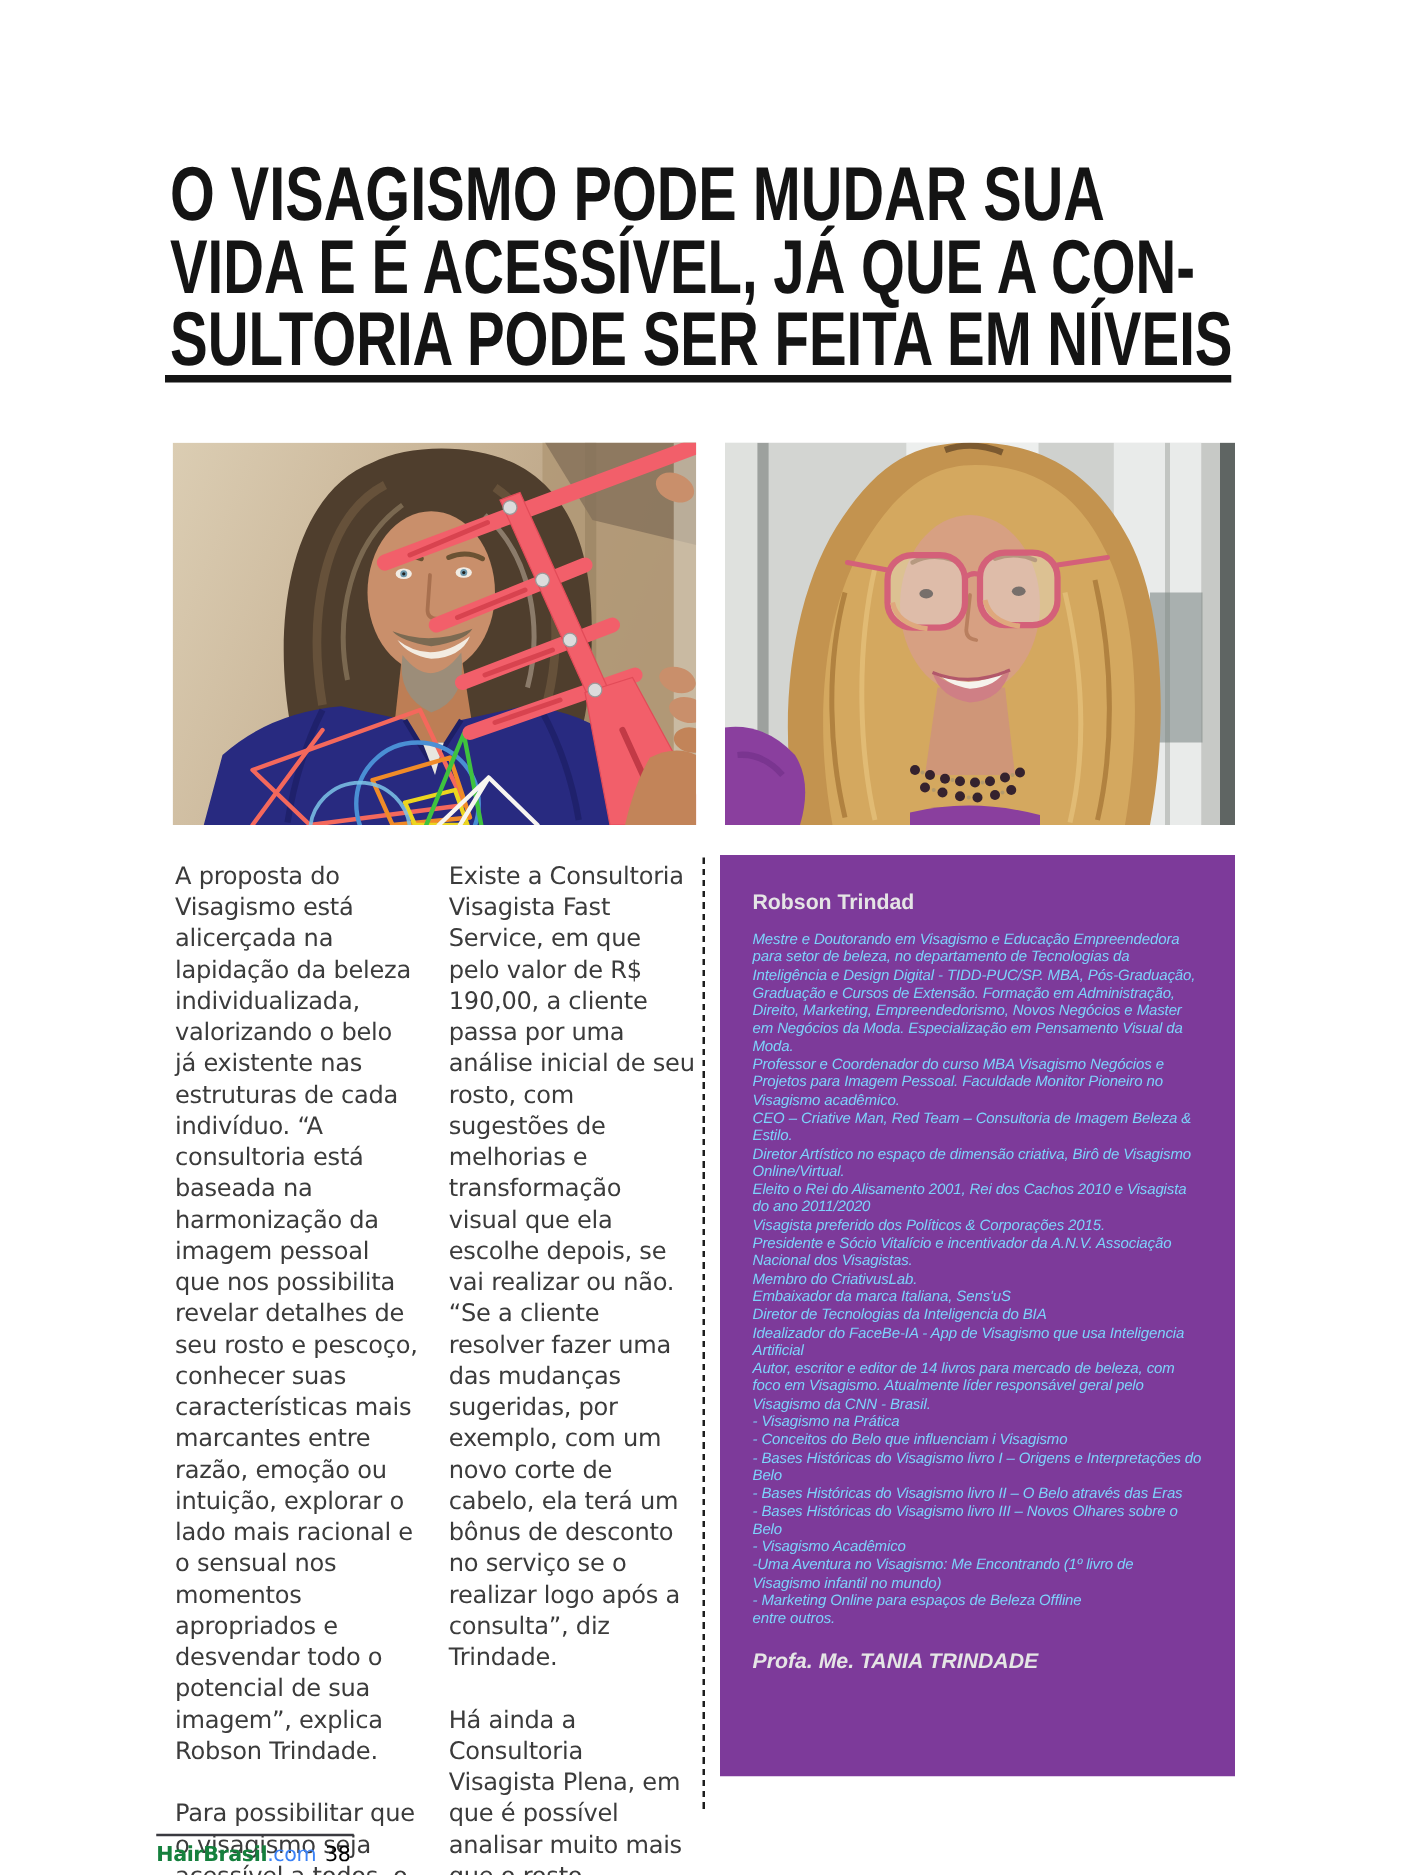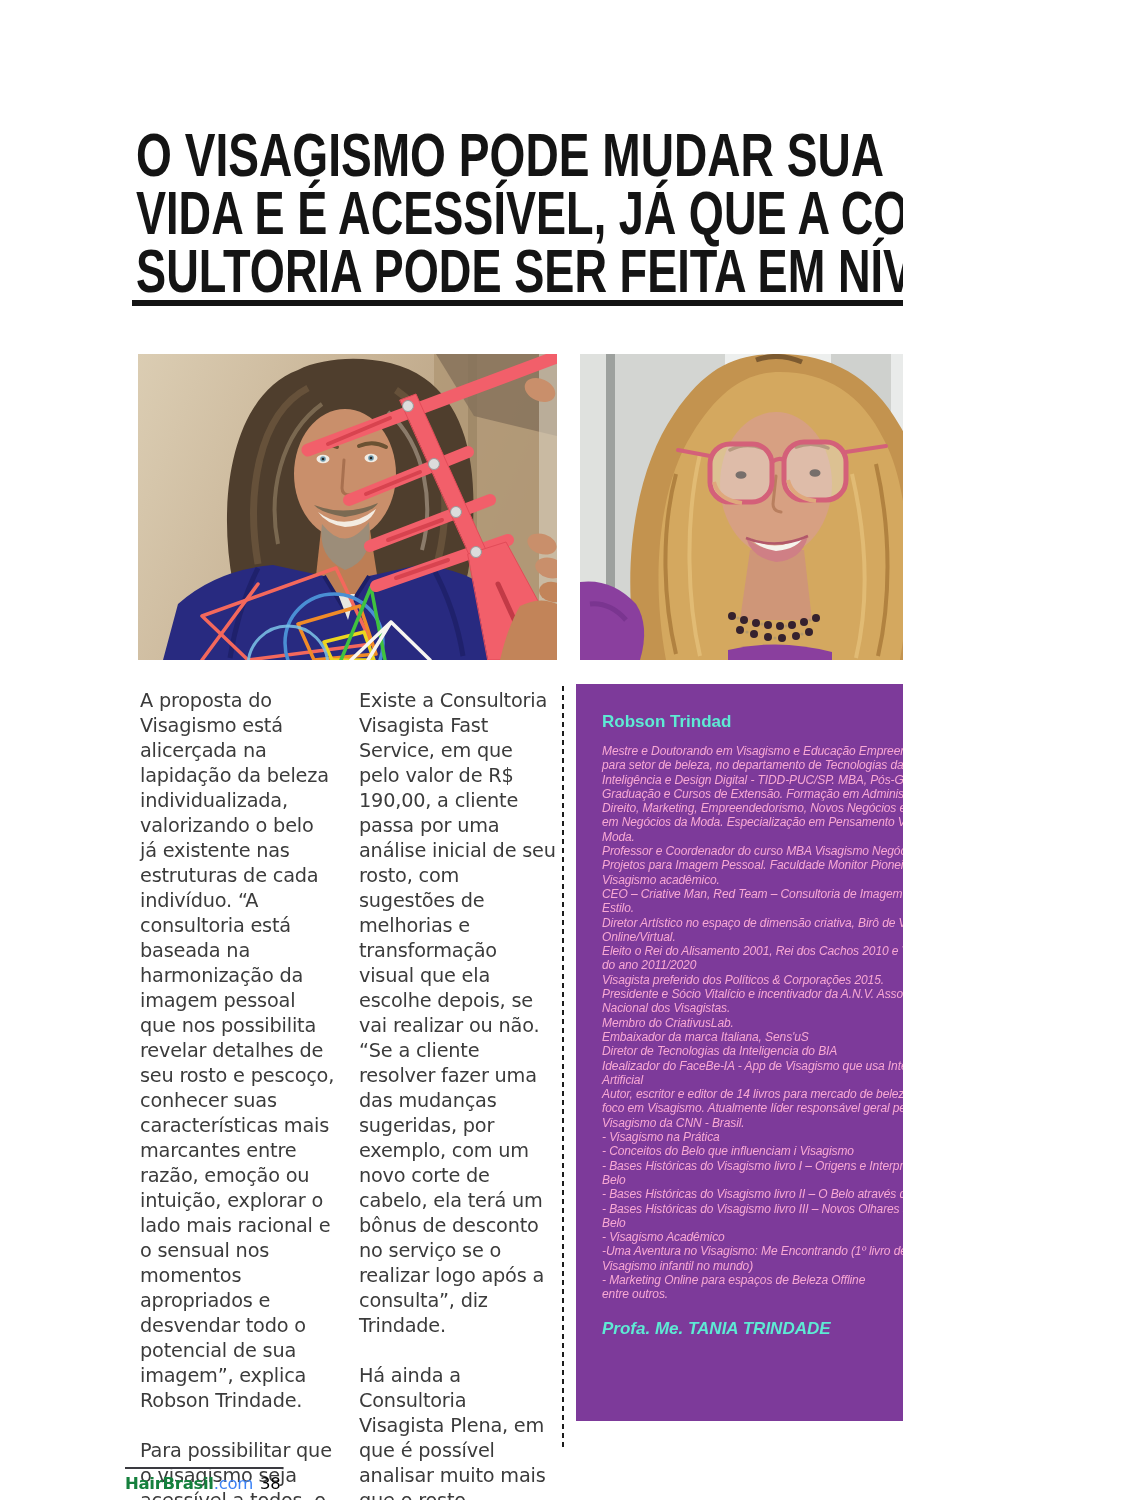--- a/index.html
+++ b/index.html
@@ -1,17 +1,17 @@
 <!DOCTYPE html>
 <html><head>
 <meta charset="utf-8">
 <style>
   html,body{margin:0;padding:0;}
   body{background:#ffffff;}
-  .page{position:relative;width:903px;height:1500px;background:#ffffff;overflow:hidden;
+  .page{position:relative;width:1125px;height:1500px;background:#ffffff;overflow:hidden;
         font-family:"DejaVu Sans",sans-serif;}
 
   
   .headline-svg{position:absolute;left:132px;top:124px;}
   .headline-svg text{font-family:"Liberation Sans",sans-serif;font-weight:700;fill:#141414;}
   .headline-underline{position:absolute;left:132px;top:300px;width:853px;height:6px;background:#141414;}
 
   
   .photo{position:absolute;overflow:hidden;}
   .photo-left{left:138px;top:354px;width:419px;height:306px;}
@@ -25,23 +25,23 @@
   .col p{margin:0 0 25px 0;}
 
   
   .divider-dashed{position:absolute;left:562px;top:686px;width:2px;height:762px;
       background:repeating-linear-gradient(to bottom,#1c1c1c 0 5px,transparent 5px 9px);}
 
   
   .sidebar{position:absolute;left:576px;top:684px;width:412px;height:737px;background:#7d3a9a;
            box-sizing:border-box;padding:28px 26px 0 26px;color:#ffffff;}
   .sidebar h3{margin:0;font-family:"Liberation Sans",sans-serif;font-weight:700;
-              font-size:17px;line-height:20px;color:#5eead4;}
+              font-size:17px;line-height:20px;color:#e5e5e5;}
   .sidebar .bio{margin-top:12px;font-family:"Liberation Sans",sans-serif;font-style:italic;
-                font-size:12px;line-height:14.3px;letter-spacing:-0.1px;color:#f9a8d4;
+                font-size:12px;line-height:14.3px;letter-spacing:-0.1px;color:#7dd3fc;
                 white-space:pre-line;}
   .sidebar .bio2-heading{margin-top:17px;font-style:italic;}
 
   
   .footer{position:absolute;left:125px;top:1467px;}
   .footer-line{width:158px;height:2px;background:#3a3a40;}
   .footer-text{margin-top:6px;font-size:16.5px;line-height:18px;letter-spacing:-0.3px;
                font-family:"DejaVu Sans",sans-serif;}
   .footer-brand{font-weight:700;color:#15803d;}
   .footer-suffix{color:#3b82f6;}

